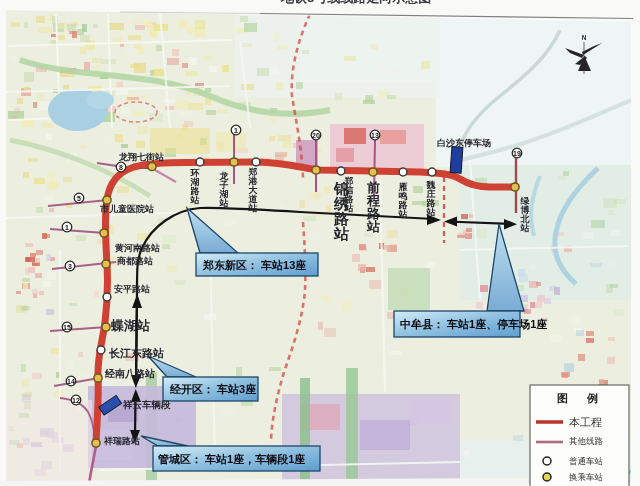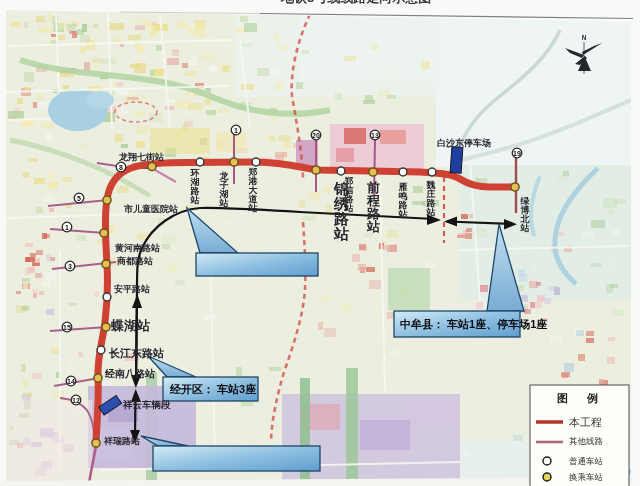--- a/index.html
+++ b/index.html
@@ -762,43 +762,45 @@
 <div class="lbl v" style="left:334px;top:181px;font-size:15px;">锦绣路站</div>
 
 <div class="lbl v" style="left:367px;top:181px;font-size:13px;text-align:right;">前程路站</div>
 
 <div class="lbl v" style="left:398px;top:183px;font-size:9px;">雁鸣路站</div>
 
 <div class="lbl v" style="left:426px;top:181px;font-size:9px;">魏庄路站</div>
 
 <div class="lbl v" style="left:520px;top:197px;font-size:9px;">绿博北站</div>
 
-<div class="lbl" style="left:124px;top:205px;font-size:9px;">市儿童医院站</div>
+<div class="lbl" style="left:100px;top:205px;font-size:9px;">市儿童医院站</div>
 
 <div class="lbl" style="left:115px;top:232px;font-size:9px;margin-top:12px;">黄河南路站</div>
 
 <div class="lbl" style="left:117px;top:257px;font-size:9px;">商都路站</div>
 
 <div class="lbl" style="left:114px;top:285px;font-size:9px;">安平路站</div>
 
 <div class="lbl" style="left:111px;top:319px;font-size:13px;">蝶湖站</div>
 
 <div class="lbl" style="left:109px;top:348px;font-size:11px;">长江东路站</div>
 
 <div class="lbl" style="left:105px;top:369px;font-size:10px;">经南八路站</div>
 
 <div class="lbl" style="left:104px;top:437px;font-size:9px;">祥瑞路站</div>
 
 <div class="lbl" style="left:437px;top:139px;font-size:9px;">白沙东停车场</div>
 
 <div class="lbl" style="left:123px;top:400px;font-size:9.5px;">祥云车辆段</div>
 
+<div class="co" style="left:203px;top:258px;">郑东新区： 车站13座</div>
 
 <div class="co" style="left:170px;top:382px;">经开区： 车站3座</div>
 
+<div class="co" style="left:158px;top:452px;">管城区： 车站1座，车辆段1座</div>
 
 <div class="co" style="left:400px;top:317px;">中牟县： 车站1座、停车场1座</div>
 
 <div class="lbl" style="left:557px;top:393px;font-size:11px;letter-spacing:8px;color:#222">图 例</div>
 
 <div class="lbl" style="left:569px;top:417px;font-size:11px;font-weight:normal;color:#333">本工程</div>
 
 <div class="lbl" style="left:569px;top:437px;font-size:8.5px;font-weight:normal;color:#333">其他线路</div>
 
 <div class="lbl" style="left:569px;top:457px;font-size:8.5px;font-weight:normal;color:#333">普通车站</div>

